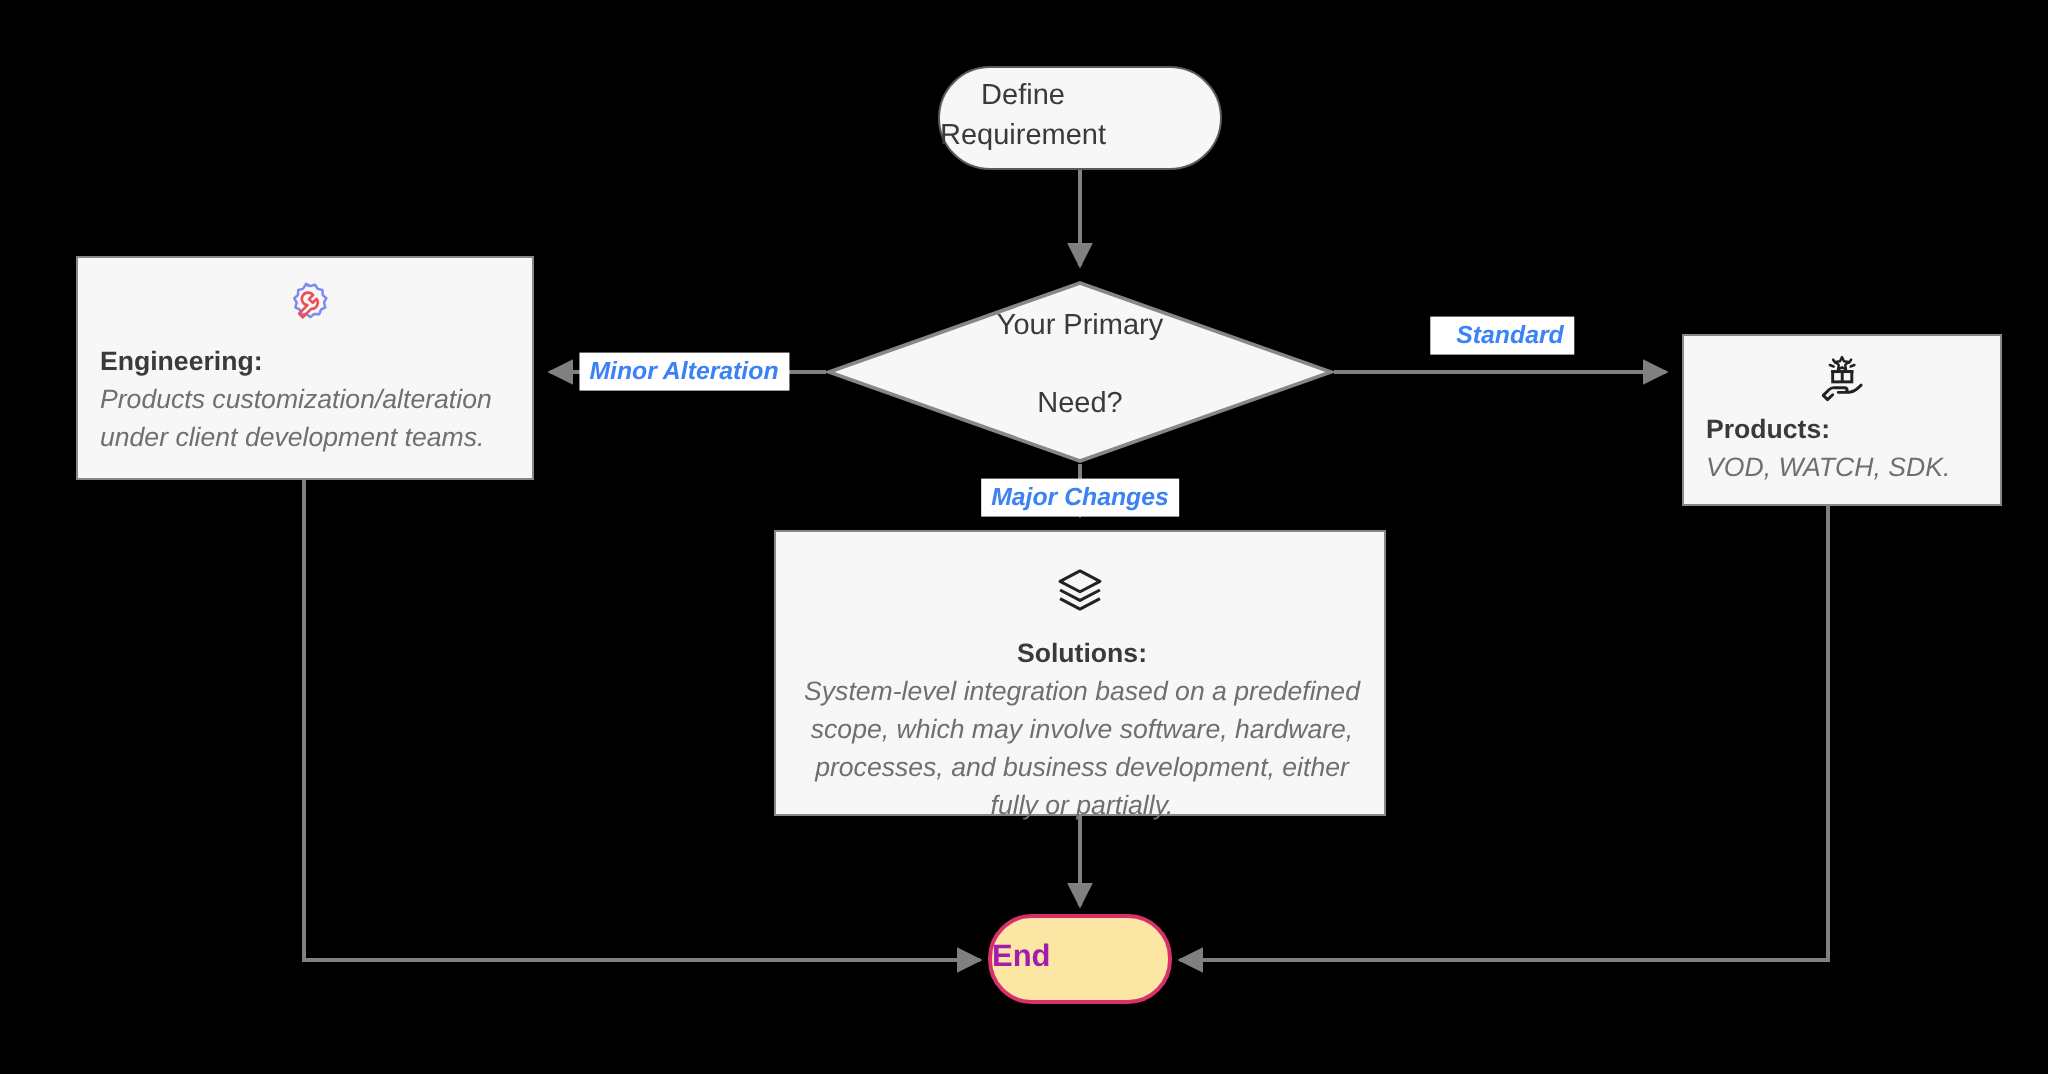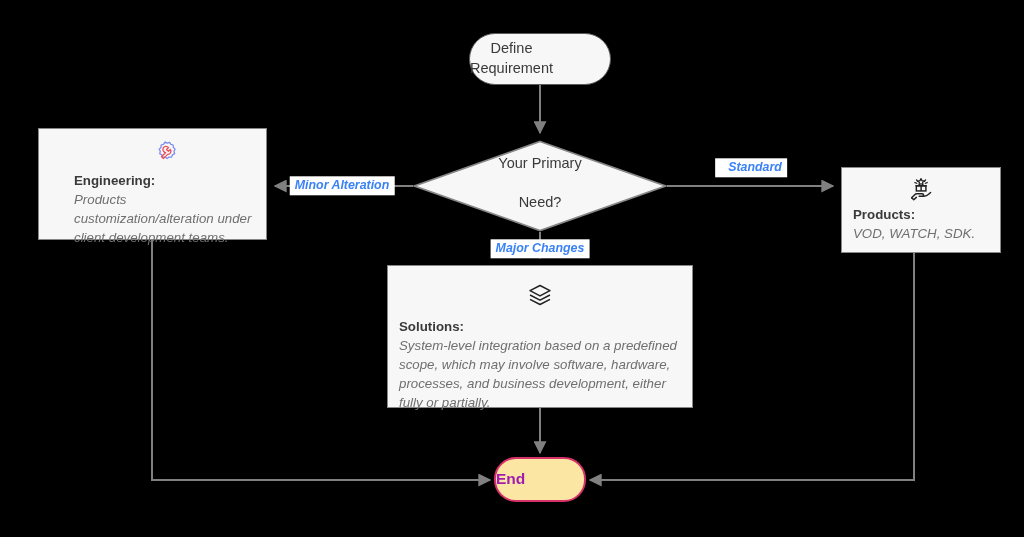--- a/index.html
+++ b/index.html
@@ -164,21 +164,21 @@
       <polygon points="127,1.5 252.5,46 127,90.5 1.5,46" fill="#f7f7f7" stroke="#878787" stroke-width="1.8"></polygon>
     </svg>
     <div class="diamond-label">
       <div>
         <div>Your Primary</div>
         <div>Need?</div>
       </div>
     </div>
   </div>
 
-  <div class="node card" style="left:38px; top:128px; width:229px; height:112px;padding-left:24px;">
+  <div class="node card" style="left:38px; top:128px; width:229px; height:112px;">
     <div class="card-icon">
       <svg width="26" height="26" viewBox="0 0 24 24" xmlns="http://www.w3.org/2000/svg">
         <path d="M12 1.8 l2.1 1.0 2.1 -0.6 1.2 1.9 2.2 0.5 0.1 2.3 1.7 1.5 -1.1 2.0 0.6 2.2
                  -2.0 1.1 -0.8 2.1 -2.3 -0.1 -1.8 1.4 -1.8 -1.4 -2.3 0.1 -0.8 -2.1 -2.0 -1.1
                  0.6 -2.2 -1.1 -2.0 1.7 -1.5 0.1 -2.3 2.2 -0.5 1.2 -1.9 2.1 0.6 z" fill="none" stroke="#7b8bf0" stroke-width="1.15" stroke-linejoin="round"></path>
         <path d="M15.3 7.0 a2.9 2.9 0 1 0 -2.6 4.6 l-3.9 3.9 1.7 1.7 3.9 -3.9
                  a2.9 2.9 0 0 0 2.5 -4.6 l-1.8 1.8 -1.7 -1.7 z" fill="none" stroke="#ef4d5a" stroke-width="1.2" stroke-linejoin="round" stroke-linecap="round"></path>
       </svg>
     </div>
     <div class="card-body">
@@ -204,21 +204,21 @@
                  L14.6 17.3 C16.2 17.3 17.6 16.6 18.8 15.5 L20.2 14.2" fill="none" stroke="#222" stroke-width="1.25" stroke-linejoin="round" stroke-linecap="round"></path>
         <path d="M4.0 18.6 L5.8 20.4 L8.0 18.3" fill="none" stroke="#222" stroke-width="1.25" stroke-linejoin="round" stroke-linecap="round"></path>
       </svg>
     </div>
     <div class="card-body">
       <div class="card-title">Products:</div>
       <div class="card-desc">VOD, WATCH, SDK.</div>
     </div>
   </div>
 
-  <div class="node card" style="left:387px; top:265px; width:306px; height:143px;">
+  <div class="node card" style="left:387px; top:265px; width:306px; height:143px;text-align:center;">
     <div class="card-icon" style="padding-top:16px; padding-bottom:10px;">
       <svg width="26" height="26" viewBox="0 0 24 24" xmlns="http://www.w3.org/2000/svg">
         <path d="M12 3.2 L21.2 8.0 L12 12.8 L2.8 8.0 z" fill="none" stroke="#222" stroke-width="1.4" stroke-linejoin="round"></path>
         <path d="M2.8 12.0 L12 16.8 L21.2 12.0" fill="none" stroke="#222" stroke-width="1.4" stroke-linejoin="round"></path>
         <path d="M2.8 16.0 L12 20.8 L21.2 16.0" fill="none" stroke="#222" stroke-width="1.4" stroke-linejoin="round"></path>
       </svg>
     </div>
     <div class="card-body">
       <div class="card-title">Solutions:</div>
       <div class="card-desc">System-level integration based on a predefined scope, which may involve software, hardware, processes, and business development, either fully or partially.</div>

